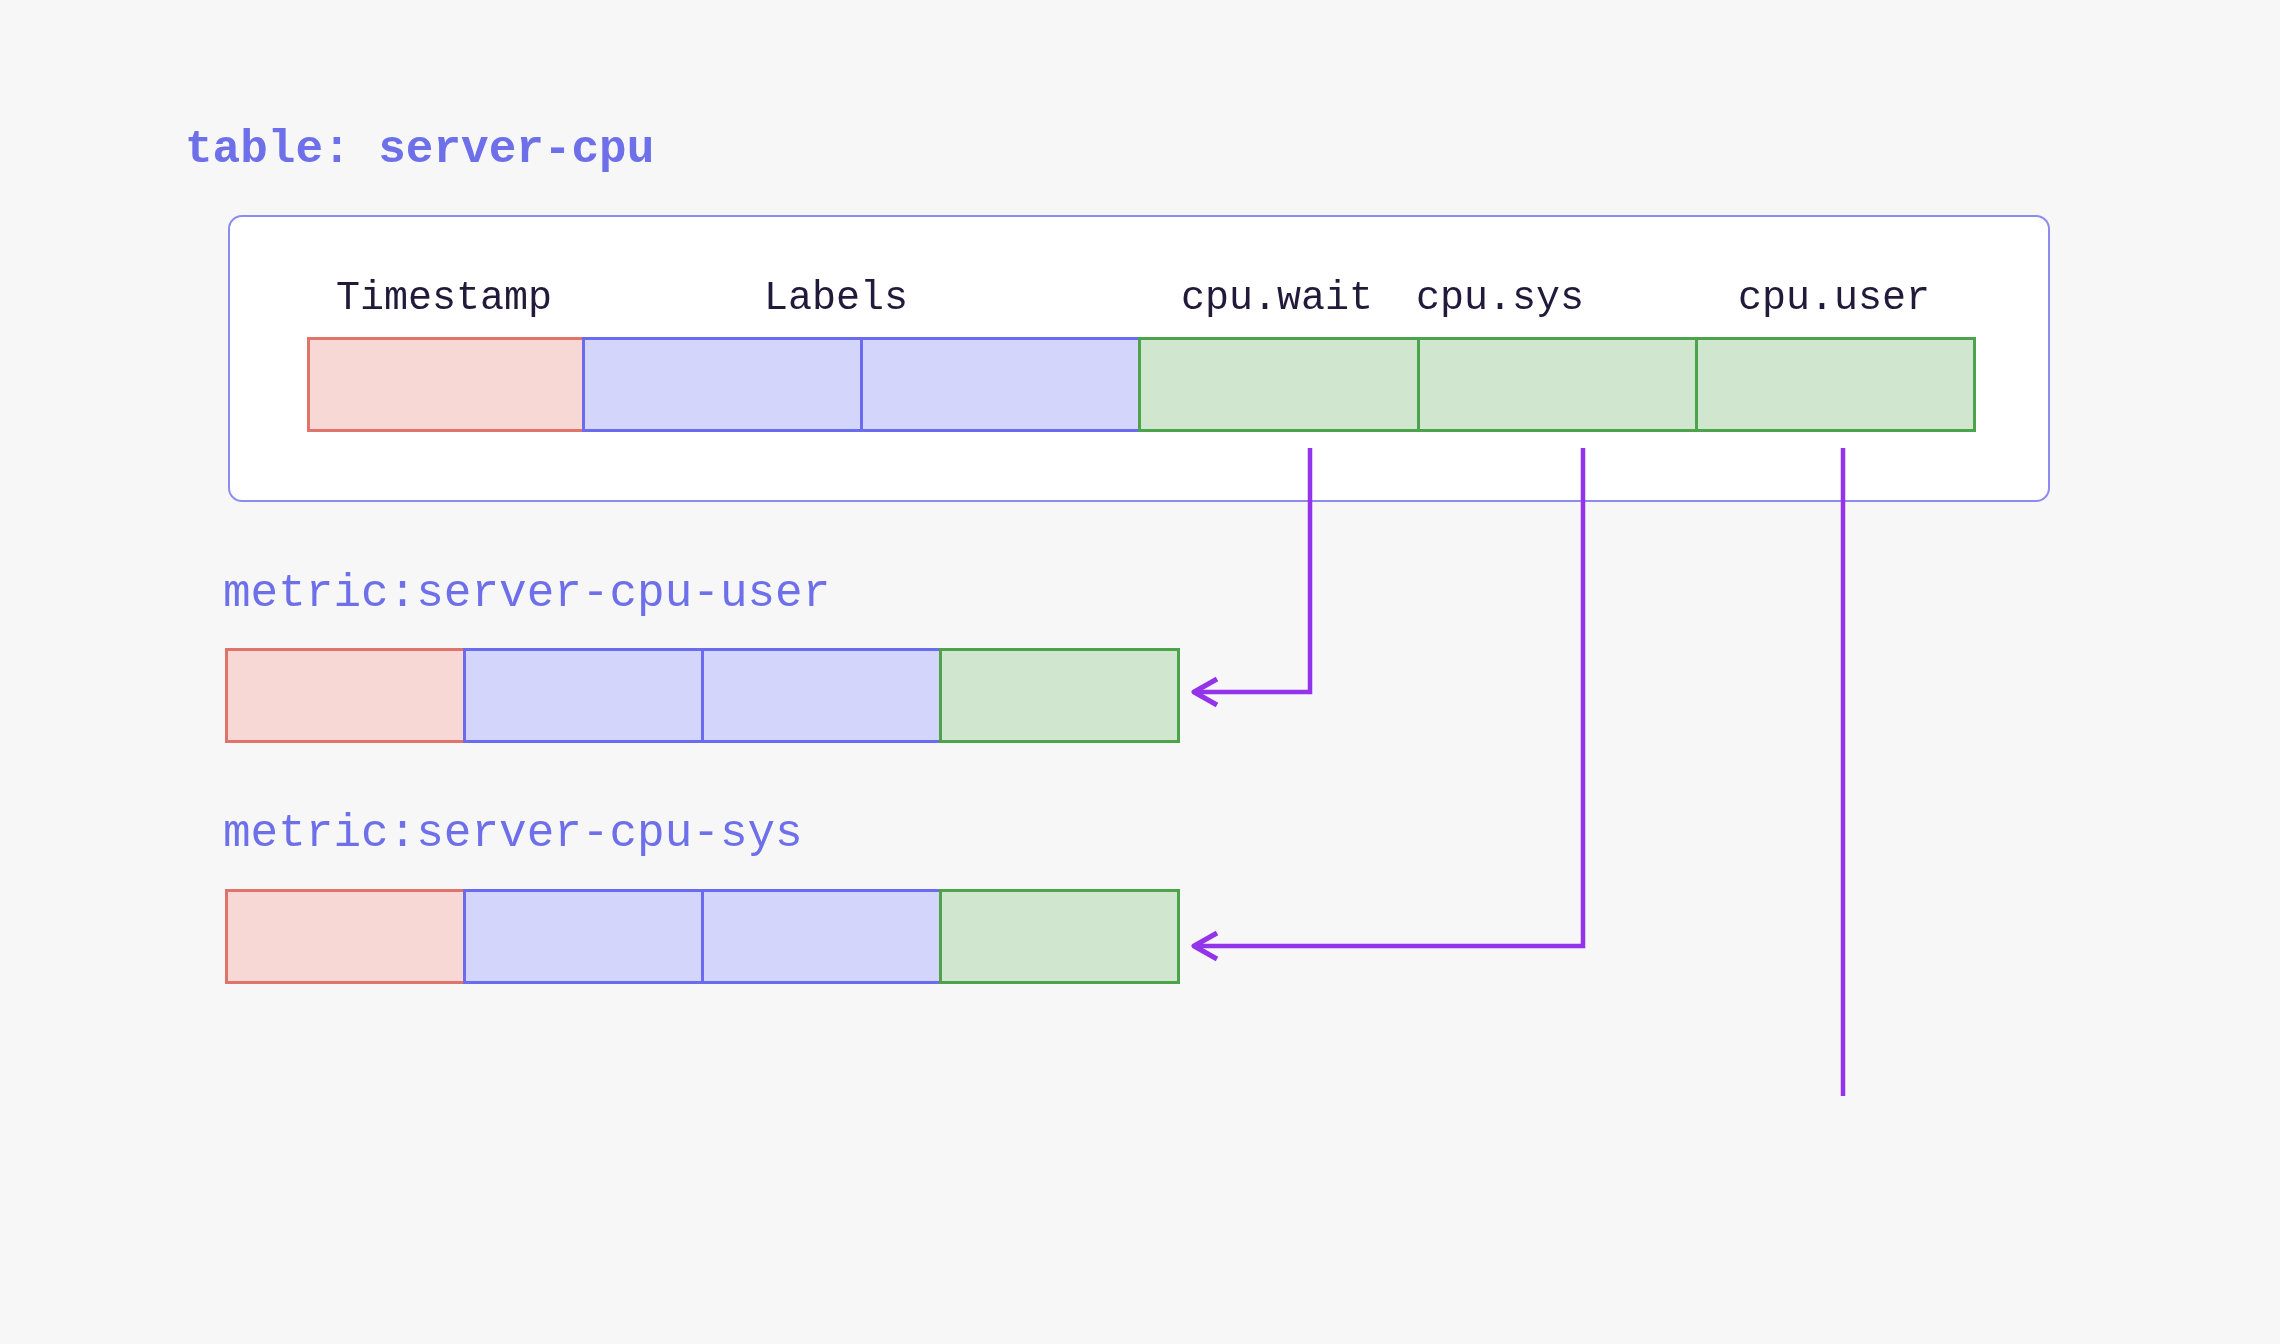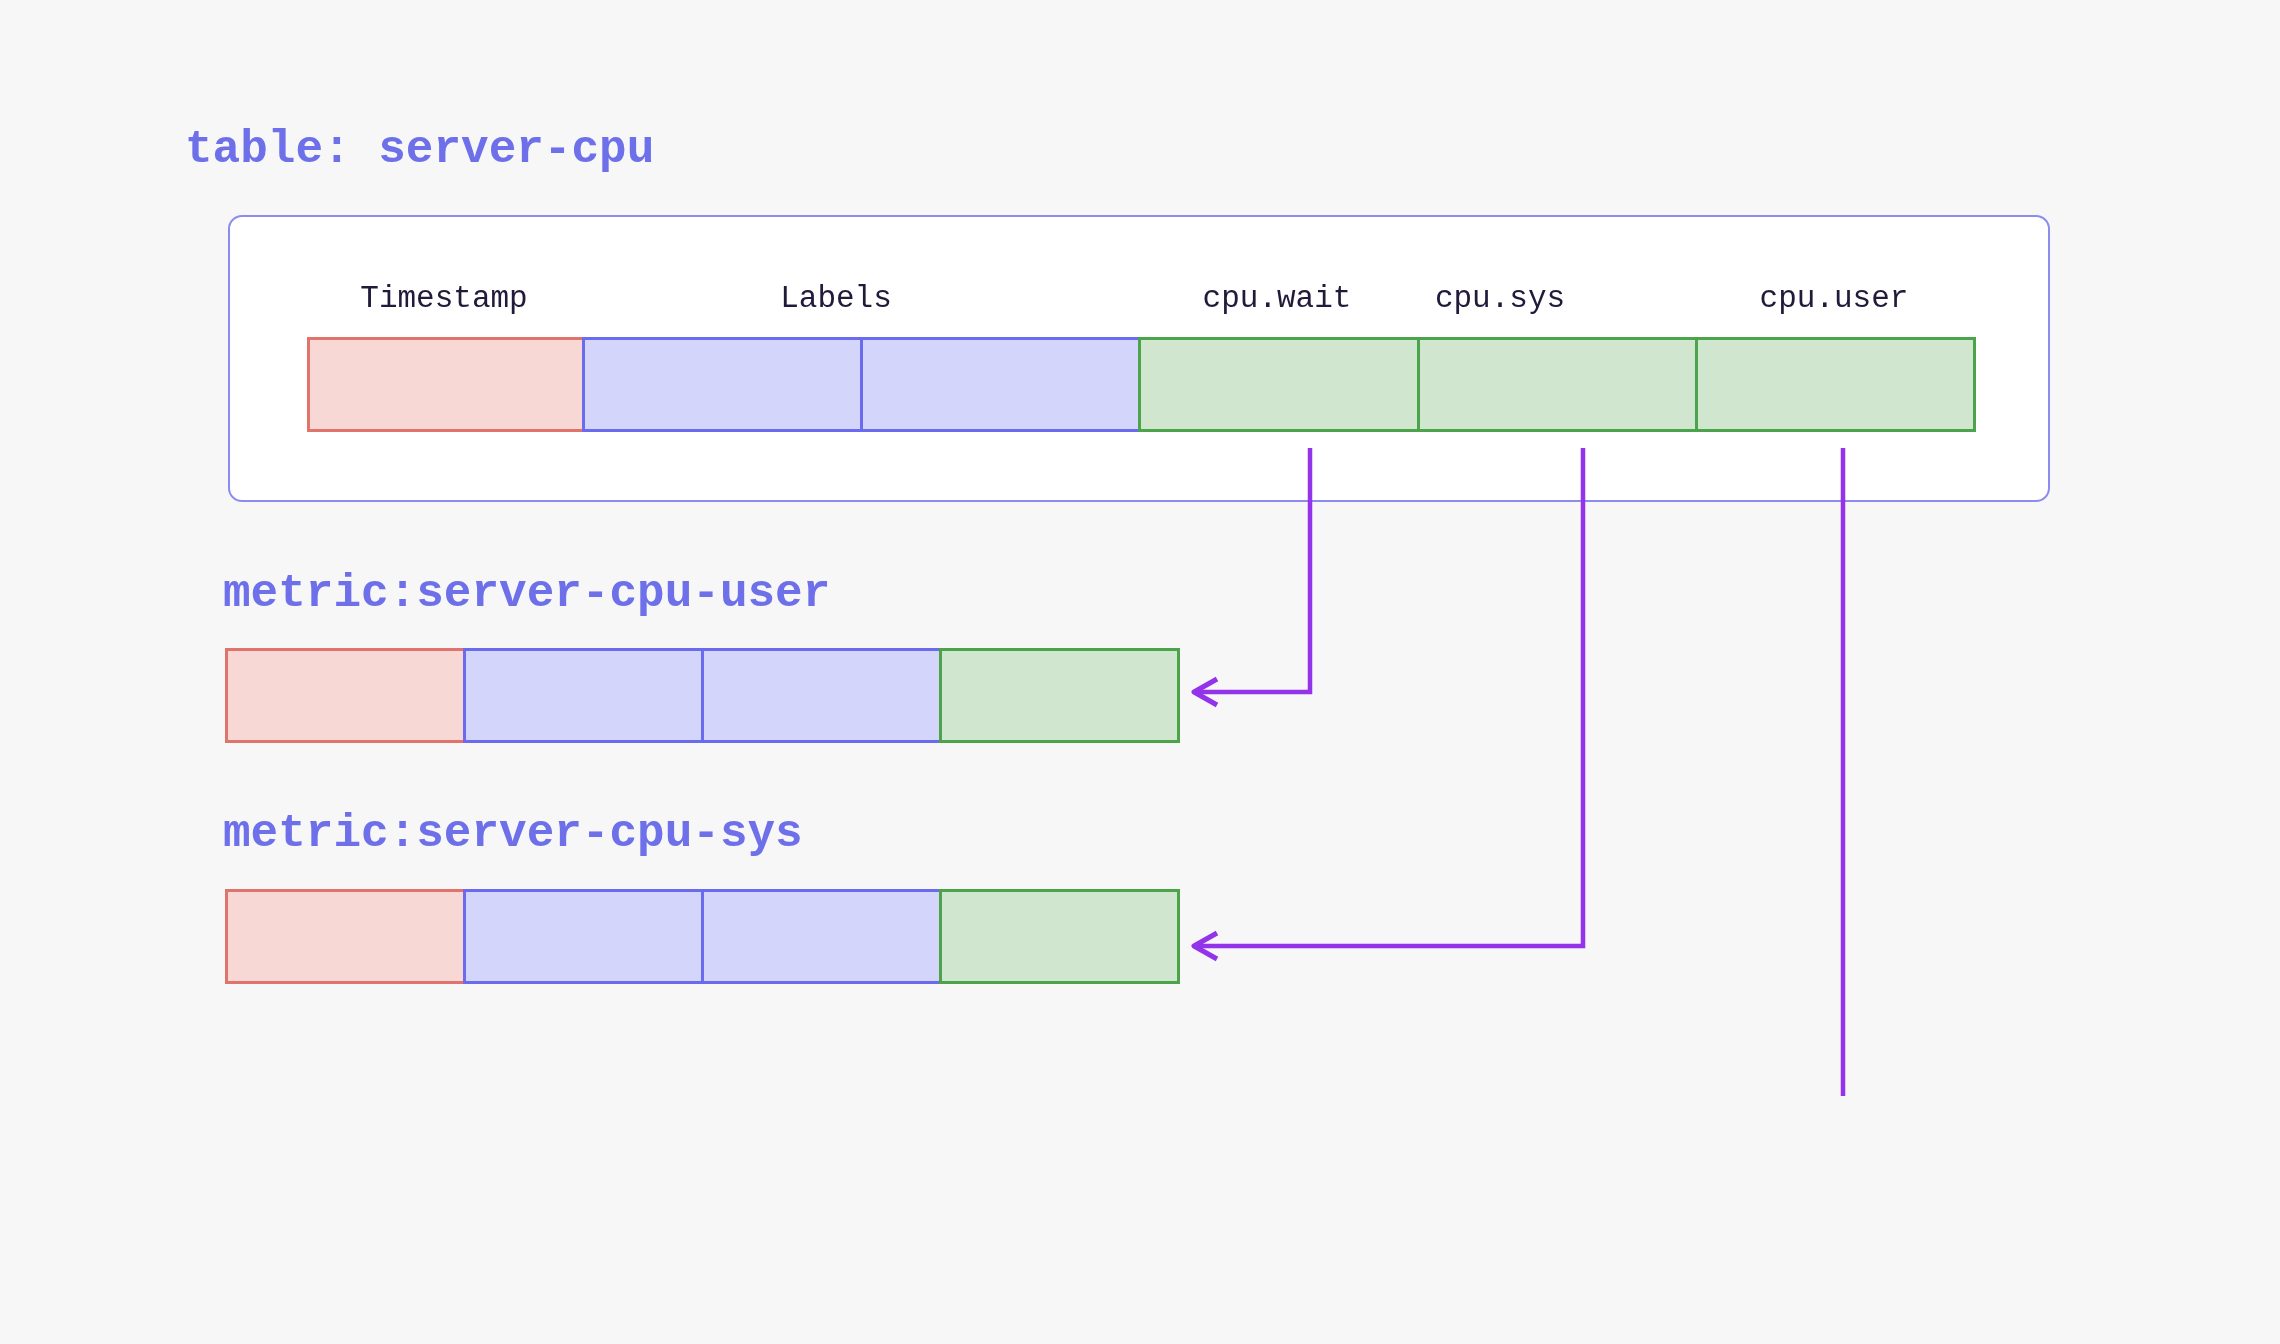--- a/index.html
+++ b/index.html
@@ -46,21 +46,21 @@
     height:287px;
     background:var(--box-bg);
     border:2px solid var(--table-border);
     border-radius:14px;
     box-sizing:border-box;
   }
   .col-header{
     position:absolute;
     top:283px;
     transform:translateX(-50%);
-    font-size:31px;
+    font-size:40px;
     line-height:31px;
     color:var(--header-text);
     white-space:nowrap;
   }
   .col-h1{left:444px;}
   .col-h2{left:836px;}
   .col-h3{left:1277px;}
   .col-h4{left:1500px;}
   .col-h5{left:1834px;}
   .row{
@@ -80,21 +80,21 @@
   }
   .cell + .cell{margin-left:-3px;}
   .cell-timestamp{background:var(--cell-red-bg);border-color:var(--cell-red-border);}
   .cell-label{background:var(--cell-blue-bg);border-color:var(--cell-blue-border);}
   .cell-value{background:var(--cell-green-bg);border-color:var(--cell-green-border);}
   .metric-title{
     position:absolute;
     left:223px;
     font-size:46px;
     line-height:48px;
-    font-weight:bold;
+    font-weight:normal;
     color:var(--accent-text);
     white-space:nowrap;
   }
   .metric-title-0{top:570px;}
   .metric-title-1{top:810px;text-align:center;}
   .metric-title-2{top:1050px;}
   .arrow-layer{
     position:absolute;
     left:0;top:0;
     width:2280px;

